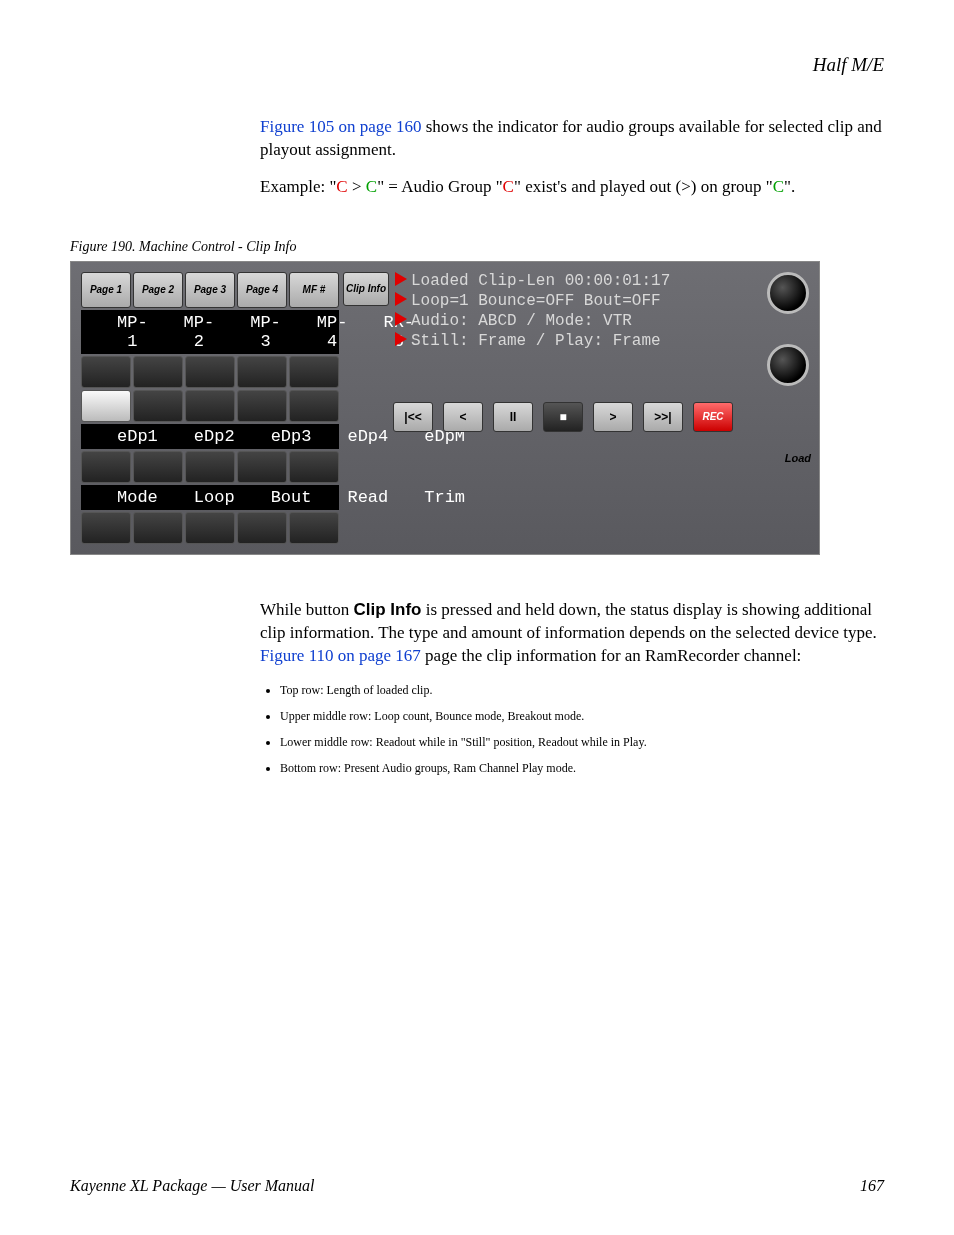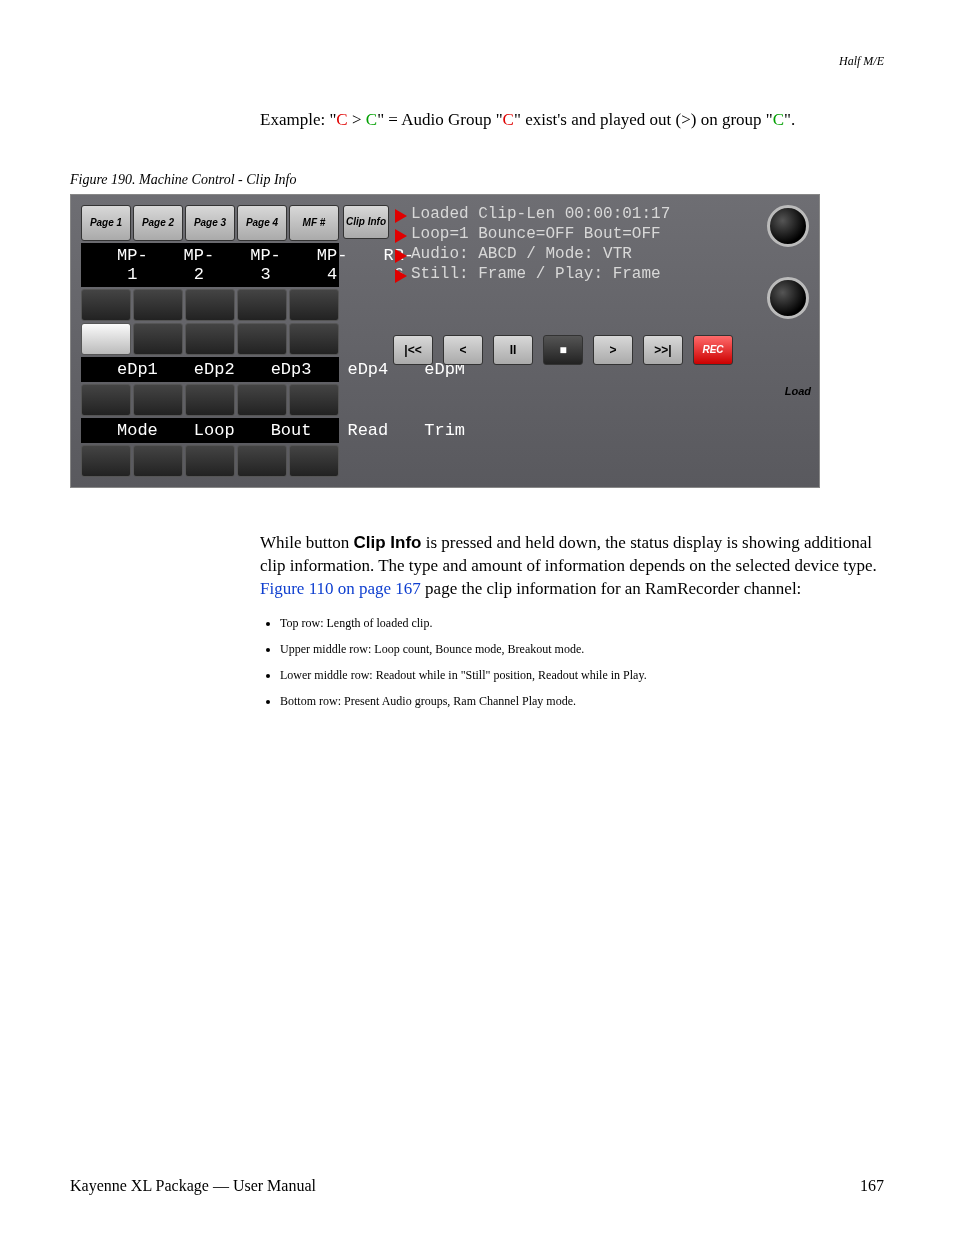--- a/index.html
+++ b/index.html
@@ -13,21 +13,21 @@
   }
   .page {
     padding: 54px 70px 40px 70px;
     box-sizing: border-box;
     min-height: 1235px;
     position: relative;
   }
   .header-right {
     text-align: right;
     font-style: italic;
-    font-size: 12px;
+    font-size: 19px;
     margin-bottom: 40px;
   }
   .body-text {
     margin-left: 190px;
     font-size: 17px;
     line-height: 1.35;
   }
   .body-text p { margin: 0 0 14px 0; }
   .link { color: #1040d0; }
   .red { color: #e00000; }
@@ -101,21 +101,21 @@
   .clip-info-btn {
     width:44px; height:32px;
     background: linear-gradient(#d8d8d8,#aaa);
     border:1px solid #333; border-radius:3px;
     font: italic bold 10px Arial, sans-serif;
     display:flex; flex-direction:column; align-items:center; justify-content:center;
     line-height:1.05;
   }
   .clip-lines { flex:1; }
   .clip-line {
-    display:flex; align-items:flex-end; gap:4px;
+    display:flex; align-items:flex-start; gap:4px;
     font: 16px "Courier New", monospace;
     color:#d8d8d8;
     margin-bottom:2px;
   }
   .tri {
     width:0;height:0;
     border-top:7px solid transparent;
     border-bottom:7px solid transparent;
     border-left:12px solid #e00000;
     flex-shrink:0;
@@ -169,33 +169,36 @@
     font: italic bold 11px Arial,sans-serif; color:#000;
   }
 
   ul.bullets { margin:8px 0 0 0; padding-left:20px;}
   ul.bullets li { margin-bottom:10px; font-size:12px;}
 
   .footer {
     position:absolute;
     bottom:40px; left:70px; right:70px;
     display:flex; justify-content:space-between;
-    font-size:16px;
+    font-style:italic; font-size:16px;
   }
 
   .bold-label { font-family: Arial, sans-serif; font-weight:bold; font-style:normal;}
 </style>
 </head>
 <body>
 
 <div class="page">
 
   <div class="header-right">Half M/E</div>
 
   <div class="body-text">
+    <p>
+      <span class="link">Figure 105 on page 160</span><span> shows the indicator for audio groups available for selected clip and playout assignment.</span>
+    </p>
     <p>
       <span>Example: "</span><span class="red">C</span><span> &gt; </span><span class="green">C</span><span>" = Audio Group "</span><span class="red">C</span><span>" exist's and played out (&gt;) on group "</span><span class="green">C</span><span>".</span>
     </p>
   </div>
 
   <div class="fig-caption">Figure 190.  Machine Control - Clip Info</div>
 
   <div class="figure">
 
     <div class="left-panel">

